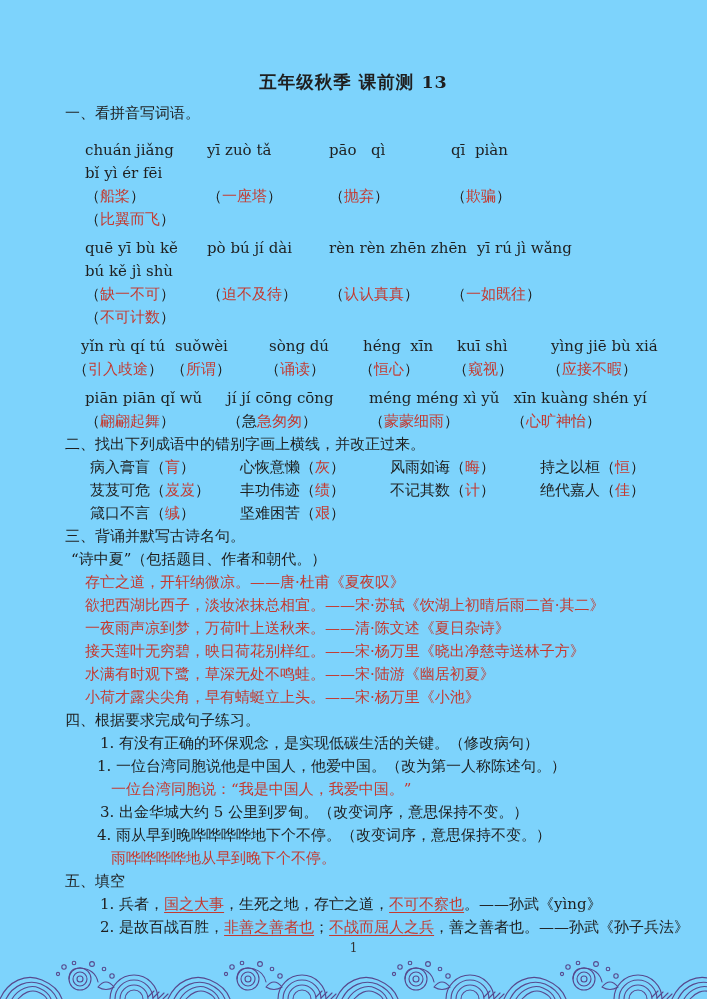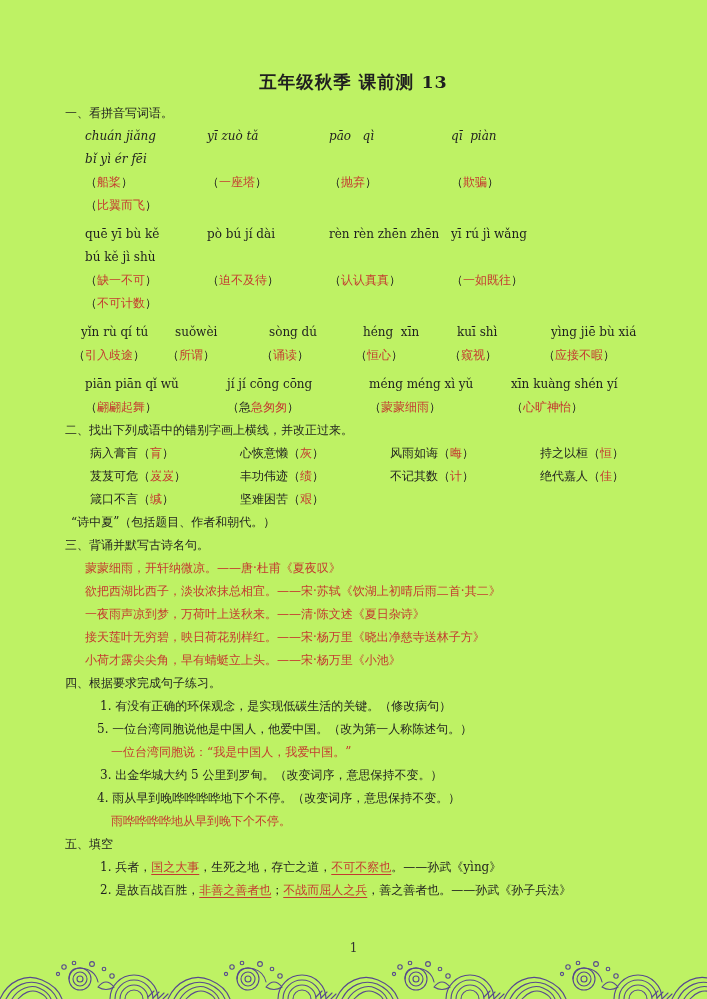--- a/index.html
+++ b/index.html
@@ -1,34 +1,34 @@
 <!DOCTYPE html>
 <html style="--red: #c43a30; --ink: #1f1f1f; --wave: #57498e;"><head>
 <meta charset="utf-8">
 <style>
   :root{ --red:#c43a30; --ink:#1f1f1f; --wave:#57498e; }
   *{ margin:0; padding:0; box-sizing:border-box; }
   html,body{ background:#ffffff; }
   body{ font-family:"DejaVu Serif","Liberation Serif",serif; }
   .page{
     position:relative; width:707px; height:999px; margin:0 auto;
-    background:#bef264; overflow:hidden; color:var(--ink);
+    background:#7dd3fc; overflow:hidden; color:var(--ink);
   }
   .title{
     padding-top:70px; text-align:center; font-size:17.5px; font-weight:bold;
     letter-spacing:1px;
   }
   .fields{
     margin-top:8px; text-align:center; font-size:14.5px;
   }
   .fields .field{ margin:0 8px; }
   .fields .blank{ letter-spacing:1px; color:#333; }
   .doc-lines{ padding:8px 14px 0 65px; }
   .line{
-    white-space:pre-wrap; font-size:12px; line-height:23px; color:var(--ink);
+    white-space:pre-wrap; font-size:15px; line-height:23px; color:var(--ink);
   }
   .col{ display:inline-block; }
   .s1 .col{ min-width:112px; margin-right:10px; }
   .s1b .col{ min-width:86px; margin-right:8px; }
   .s1c .col{ min-width:128px; margin-right:14px; }
   .s2 .col{ min-width:140px; margin-right:10px; }
   .red{ color:var(--red); }
   .blk{ color:var(--ink); }
   .ul{ text-decoration:underline; text-underline-offset:3px; text-decoration-thickness:1px; }
   .page-number{
@@ -41,42 +41,43 @@
 </head>
 <body>
 
 <div class="page">
 
   <div class="title">五年级秋季 课前测 13</div>
 
 
   <div class="doc-lines">
       <div class="line"><span class="col"><span class="blk">一、看拼音写词语。</span></span></div>
-      <div class="line s1" style="padding-left: 20px; margin-top: 0; font-style: italic;"><span class="col"><span class="blk">chuán jiǎng</span></span><span class="col"><span class="blk">yī zuò tǎ</span></span><span class="col"><span class="blk">pāo   qì</span></span><span class="col"><span class="blk">qī  piàn</span></span><span class="col"><span class="blk">bǐ yì ér fēi</span></span></div>
+      <div class="line s1" style="padding-left: 20px; margin-top: 14px;"><span class="col"><span class="blk">chuán jiǎng</span></span><span class="col"><span class="blk">yī zuò tǎ</span></span><span class="col"><span class="blk">pāo   qì</span></span><span class="col"><span class="blk">qī  piàn</span></span><span class="col"><span class="blk">bǐ yì ér fēi</span></span></div>
       <div class="line s1" style="padding-left: 20px;"><span class="col"><span class="blk">（</span><span class="red">船桨</span><span class="blk">）</span></span><span class="col"><span class="blk">（</span><span class="red">一座塔</span><span class="blk">）</span></span><span class="col"><span class="blk">（</span><span class="red">抛弃</span><span class="blk">）</span></span><span class="col"><span class="blk">（</span><span class="red">欺骗</span><span class="blk">）</span></span><span class="col"><span class="blk">（</span><span class="red">比翼而飞</span><span class="blk">）</span></span></div>
       <div class="line s1" style="padding-left: 20px; margin-top: 6px;"><span class="col"><span class="blk">quē yī bù kě</span></span><span class="col"><span class="blk">pò bú jí dài</span></span><span class="col"><span class="blk">rèn rèn zhēn zhēn</span></span><span class="col"><span class="blk">yī rú jì wǎng</span></span><span class="col"><span class="blk">bú kě jì shù</span></span></div>
       <div class="line s1" style="padding-left: 20px;"><span class="col"><span class="blk">（</span><span class="red">缺一不可</span><span class="blk">）</span></span><span class="col"><span class="blk">（</span><span class="red">迫不及待</span><span class="blk">）</span></span><span class="col"><span class="blk">（</span><span class="red">认认真真</span><span class="blk">）</span></span><span class="col"><span class="blk">（</span><span class="red">一如既往</span><span class="blk">）</span></span><span class="col"><span class="blk">（</span><span class="red">不可计数</span><span class="blk">）</span></span></div>
       <div class="line s1b" style="padding-left: 16px; margin-top: 6px;"><span class="col"><span class="blk">yǐn rù qí tú</span></span><span class="col"><span class="blk">suǒwèi</span></span><span class="col"><span class="blk">sòng dú</span></span><span class="col"><span class="blk">héng  xīn</span></span><span class="col"><span class="blk">kuī shì</span></span><span class="col"><span class="blk">yìng jiē bù xiá</span></span></div>
       <div class="line s1b" style="padding-left: 8px;"><span class="col"><span class="blk">（</span><span class="red">引入歧途</span><span class="blk">）</span></span><span class="col"><span class="blk">（</span><span class="red">所谓</span><span class="blk">）</span></span><span class="col"><span class="blk">（</span><span class="red">诵读</span><span class="blk">）</span></span><span class="col"><span class="blk">（</span><span class="red">恒心</span><span class="blk">）</span></span><span class="col"><span class="blk">（</span><span class="red">窥视</span><span class="blk">）</span></span><span class="col"><span class="blk">（</span><span class="red">应接不暇</span><span class="blk">）</span></span></div>
       <div class="line s1c" style="padding-left: 20px; margin-top: 6px;"><span class="col"><span class="blk">piān piān qǐ wǔ</span></span><span class="col"><span class="blk">jí jí cōng cōng</span></span><span class="col"><span class="blk">méng méng xì yǔ</span></span><span class="col"><span class="blk">xīn kuàng shén yí</span></span></div>
       <div class="line s1c" style="padding-left: 20px;"><span class="col"><span class="blk">（</span><span class="red">翩翩起舞</span><span class="blk">）</span></span><span class="col"><span class="blk">（急</span><span class="red">急匆匆</span><span class="blk">）</span></span><span class="col"><span class="blk">（</span><span class="red">蒙蒙细雨</span><span class="blk">）</span></span><span class="col"><span class="blk">（</span><span class="red">心旷神怡</span><span class="blk">）</span></span></div>
       <div class="line"><span class="col"><span class="blk">二、找出下列成语中的错别字画上横线，并改正过来。</span></span></div>
       <div class="line s2" style="padding-left: 25px;"><span class="col"><span class="blk">病入膏盲（</span><span class="red">肓</span><span class="blk">）</span></span><span class="col"><span class="blk">心恢意懒（</span><span class="red">灰</span><span class="blk">）</span></span><span class="col"><span class="blk">风雨如诲（</span><span class="red">晦</span><span class="blk">）</span></span><span class="col"><span class="blk">持之以桓（</span><span class="red">恒</span><span class="blk">）</span></span></div>
       <div class="line s2" style="padding-left: 25px;"><span class="col"><span class="blk">芨芨可危（</span><span class="red">岌岌</span><span class="blk">）</span></span><span class="col"><span class="blk">丰功伟迹（</span><span class="red">绩</span><span class="blk">）</span></span><span class="col"><span class="blk">不记其数（</span><span class="red">计</span><span class="blk">）</span></span><span class="col"><span class="blk">绝代嘉人（</span><span class="red">佳</span><span class="blk">）</span></span></div>
       <div class="line s2" style="padding-left: 25px;"><span class="col"><span class="blk">箴口不言（</span><span class="red">缄</span><span class="blk">）</span></span><span class="col"><span class="blk">坚难困苦（</span><span class="red">艰</span><span class="blk">）</span></span></div>
+      <div class="line"><span class="col"><span class="blk">三、背诵并默写古诗名句。</span></span></div>
       <div class="line" style="padding-left: 6px;"><span class="col"><span class="blk">“诗中夏”（包括题目、作者和朝代。）</span></span></div>
-      <div class="line"><span class="col"><span class="blk">三、背诵并默写古诗名句。</span></span></div>
-      <div class="line" style="padding-left: 20px;"><span class="col"><span class="red">蒙蒙细雨，开轩纳微凉。——唐·杜甫《夏夜叹》</span></span></div>
+      <div class="line" style="padding-left: 20px;"><span class="col"><span class="red">存亡之道，开轩纳微凉。——唐·杜甫《夏夜叹》</span></span></div>
       <div class="line" style="padding-left: 20px;"><span class="col"><span class="red">欲把西湖比西子，淡妆浓抹总相宜。——宋·苏轼《饮湖上初晴后雨二首·其二》</span></span></div>
       <div class="line" style="padding-left: 20px;"><span class="col"><span class="red">一夜雨声凉到梦，万荷叶上送秋来。——清·陈文述《夏日杂诗》</span></span></div>
       <div class="line" style="padding-left: 20px;"><span class="col"><span class="red">接天莲叶无穷碧，映日荷花别样红。——宋·杨万里《晓出净慈寺送林子方》</span></span></div>
+      <div class="line" style="padding-left: 20px;"><span class="col"><span class="red">水满有时观下鹭，草深无处不鸣蛙。——宋·陆游《幽居初夏》</span></span></div>
       <div class="line" style="padding-left: 20px;"><span class="col"><span class="red">小荷才露尖尖角，早有蜻蜓立上头。——宋·杨万里《小池》</span></span></div>
       <div class="line"><span class="col"><span class="blk">四、根据要求完成句子练习。</span></span></div>
       <div class="line" style="padding-left: 35px;"><span class="col"><span class="blk">1. 有没有正确的环保观念，是实现低碳生活的关键。（修改病句）</span></span></div>
-      <div class="line" style="padding-left: 32px;"><span class="col"><span class="blk">5. 一位台湾同胞说他是中国人，他爱中国。（改为第一人称陈述句。）</span></span></div>
+      <div class="line" style="padding-left: 32px;"><span class="col"><span class="blk">1. 一位台湾同胞说他是中国人，他爱中国。（改为第一人称陈述句。）</span></span></div>
       <div class="line" style="padding-left: 46px;"><span class="col"><span class="red">一位台湾同胞说：“我是中国人，我爱中国。”</span></span></div>
       <div class="line" style="padding-left: 35px;"><span class="col"><span class="blk">3. 出金华城大约 5 公里到罗甸。（改变词序，意思保持不变。）</span></span></div>
       <div class="line" style="padding-left: 32px;"><span class="col"><span class="blk">4. 雨从早到晚哗哗哗哗地下个不停。（改变词序，意思保持不变。）</span></span></div>
       <div class="line" style="padding-left: 46px;"><span class="col"><span class="red">雨哗哗哗哗地从早到晚下个不停。</span></span></div>
       <div class="line"><span class="col"><span class="blk">五、填空</span></span></div>
       <div class="line" style="padding-left: 35px;"><span class="col"><span class="blk">1. 兵者，</span><span class="red ul">国之大事</span><span class="blk">，生死之地，存亡之道，</span><span class="red ul">不可不察也</span><span class="blk">。——孙武《yìng》</span></span></div>
       <div class="line" style="padding-left: 35px;"><span class="col"><span class="blk">2. 是故百战百胜，</span><span class="red ul">非善之善者也</span><span class="blk">；</span><span class="red ul">不战而屈人之兵</span><span class="blk">，善之善者也。——孙武《孙子兵法》</span></span></div>
     </div>
 
   <div class="page-number">1</div>

